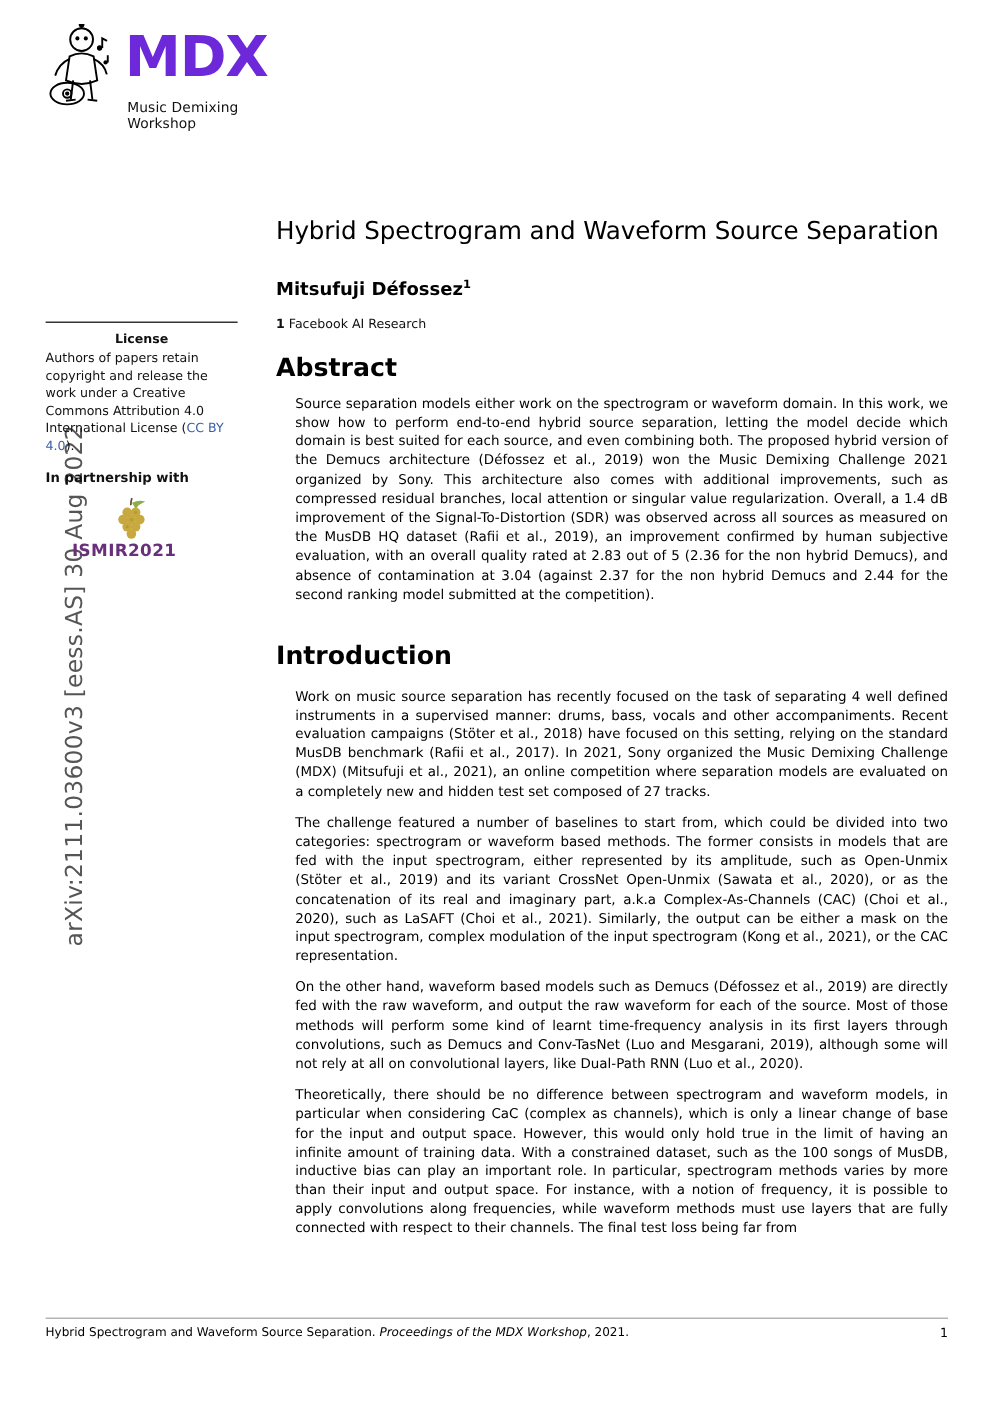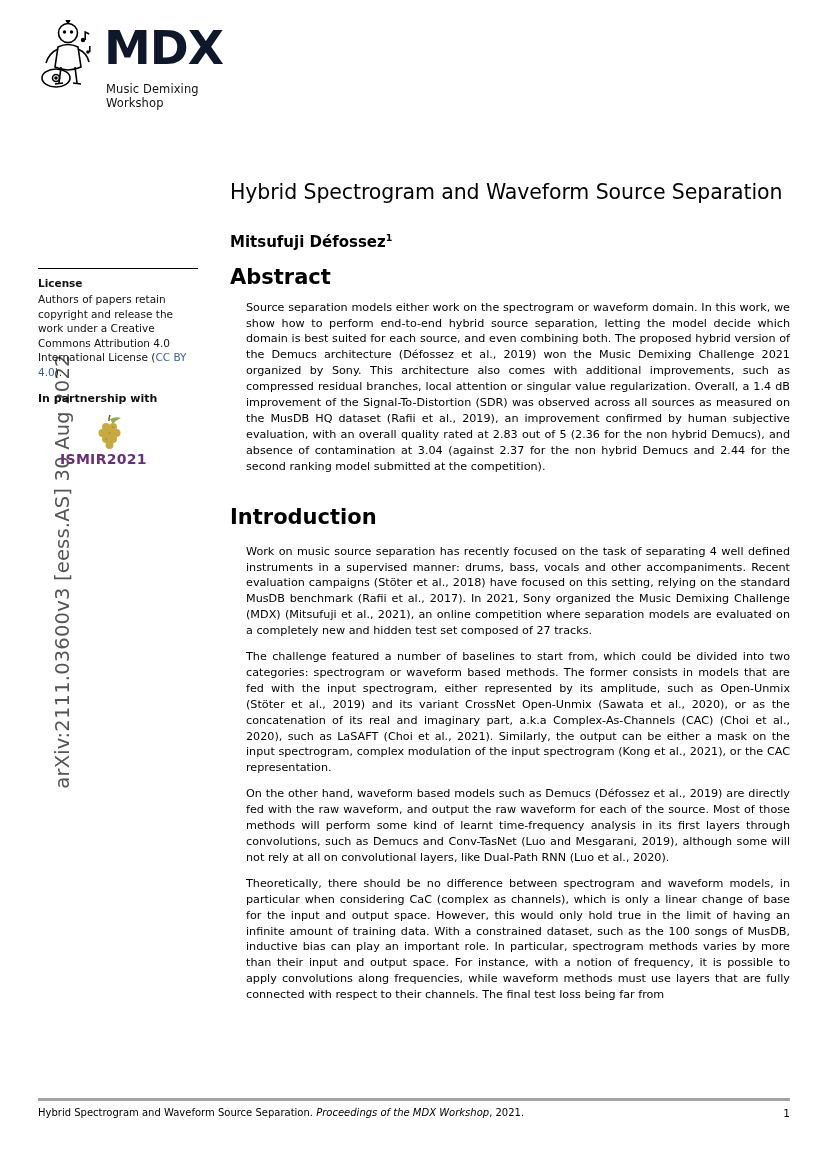--- a/index.html
+++ b/index.html
@@ -54,21 +54,21 @@
   }
   .logo-text {
     position: absolute;
     left: 66px;
     top: 6px;
     font-family: "DejaVu Sans", sans-serif;
     font-weight: bold;
     font-size: 47px;
     letter-spacing: -1px;
     line-height: 1;
-    color: #0f172a;
+    color: #6d28d9;
   }
   .logo-sub {
     position: absolute;
     left: 68px;
     top: 64px;
     font-family: "DejaVu Sans", sans-serif;
     font-size: 11.5px;
     color: #111;
     letter-spacing: 0.1px;
   }
@@ -84,20 +84,21 @@
     color: #111;
   }
   .left-col .rule {
     border-top: 1px solid #000;
     margin-bottom: 7px;
   }
   .left-col .lbl {
     font-weight: bold;
     font-size: 10.5px;
     margin-bottom: 2px;
+    text-align: center;
   }
   .left-col p {
     margin: 0 0 10px 0;
   }
   .left-col .partner-lbl {
     font-weight: bold;
     font-size: 11px;
     margin-top: 12px;
     margin-bottom: 8px;
   }
@@ -189,21 +190,21 @@
   }
 
   
   .footer {
     position: absolute;
     left: 38px;
     top: 1098px;
     width: 752px;
     font-size: 10px;
     color: #000;
-    border-top: 3px solid #a3a3a3;
+    border-top: 1px solid #a3a3a3;
     padding-top: 6px;
   }
   .footer .f-left {
     display: inline-block;
   }
   .footer .f-left i {
     font-style: italic;
   }
   .footer .f-right {
     float: right;
@@ -285,20 +286,21 @@
       </div>
       <div class="ismir-text">ISMIR2021</div>
     </div>
   </div>
 
   <div class="main-col">
     <h1 class="title">Hybrid Spectrogram and Waveform Source Separation</h1>
 
     <div class="authors"><span>Mitsufuji Défossez</span><sup>1</sup></div>
 
+    <div class="affil"><span class="num">1</span> <span>Facebook AI Research</span></div>
 
     <h2 class="section">Abstract</h2>
     <p class="body abstract-p">Source separation models either work on the spectrogram or waveform domain. In this work, we show how to perform end-to-end hybrid source separation, letting the model decide which domain is best suited for each source, and even combining both. The proposed hybrid version of the Demucs architecture (Défossez et al., 2019) won the Music Demixing Challenge 2021 organized by Sony. This architecture also comes with additional improvements, such as compressed residual branches, local attention or singular value regularization. Overall, a 1.4 dB improvement of the Signal-To-Distortion (SDR) was observed across all sources as measured on the MusDB HQ dataset (Rafii et al., 2019), an improvement confirmed by human subjective evaluation, with an overall quality rated at 2.83 out of 5 (2.36 for the non hybrid Demucs), and absence of contamination at 3.04 (against 2.37 for the non hybrid Demucs and 2.44 for the second ranking model submitted at the competition).</p>
 
     <h2 class="section intro">Introduction</h2>
     <p class="body">Work on music source separation has recently focused on the task of separating 4 well defined instruments in a supervised manner: drums, bass, vocals and other accompaniments. Recent evaluation campaigns (Stöter et al., 2018) have focused on this setting, relying on the standard MusDB benchmark (Rafii et al., 2017). In 2021, Sony organized the Music Demixing Challenge (MDX) (Mitsufuji et al., 2021), an online competition where separation models are evaluated on a completely new and hidden test set composed of 27 tracks.</p>
     <p class="body">The challenge featured a number of baselines to start from, which could be divided into two categories: spectrogram or waveform based methods. The former consists in models that are fed with the input spectrogram, either represented by its amplitude, such as Open-Unmix (Stöter et al., 2019) and its variant CrossNet Open-Unmix (Sawata et al., 2020), or as the concatenation of its real and imaginary part, a.k.a Complex-As-Channels (CAC) (Choi et al., 2020), such as LaSAFT (Choi et al., 2021). Similarly, the output can be either a mask on the input spectrogram, complex modulation of the input spectrogram (Kong et al., 2021), or the CAC representation.</p>
     <p class="body">On the other hand, waveform based models such as Demucs (Défossez et al., 2019) are directly fed with the raw waveform, and output the raw waveform for each of the source. Most of those methods will perform some kind of learnt time-frequency analysis in its first layers through convolutions, such as Demucs and Conv-TasNet (Luo and Mesgarani, 2019), although some will not rely at all on convolutional layers, like Dual-Path RNN (Luo et al., 2020).</p>
     <p class="body">Theoretically, there should be no difference between spectrogram and waveform models, in particular when considering CaC (complex as channels), which is only a linear change of base for the input and output space. However, this would only hold true in the limit of having an infinite amount of training data. With a constrained dataset, such as the 100 songs of MusDB, inductive bias can play an important role. In particular, spectrogram methods varies by more than their input and output space. For instance, with a notion of frequency, it is possible to apply convolutions along frequencies, while waveform methods must use layers that are fully connected with respect to their channels. The final test loss being far from</p>
   </div>

